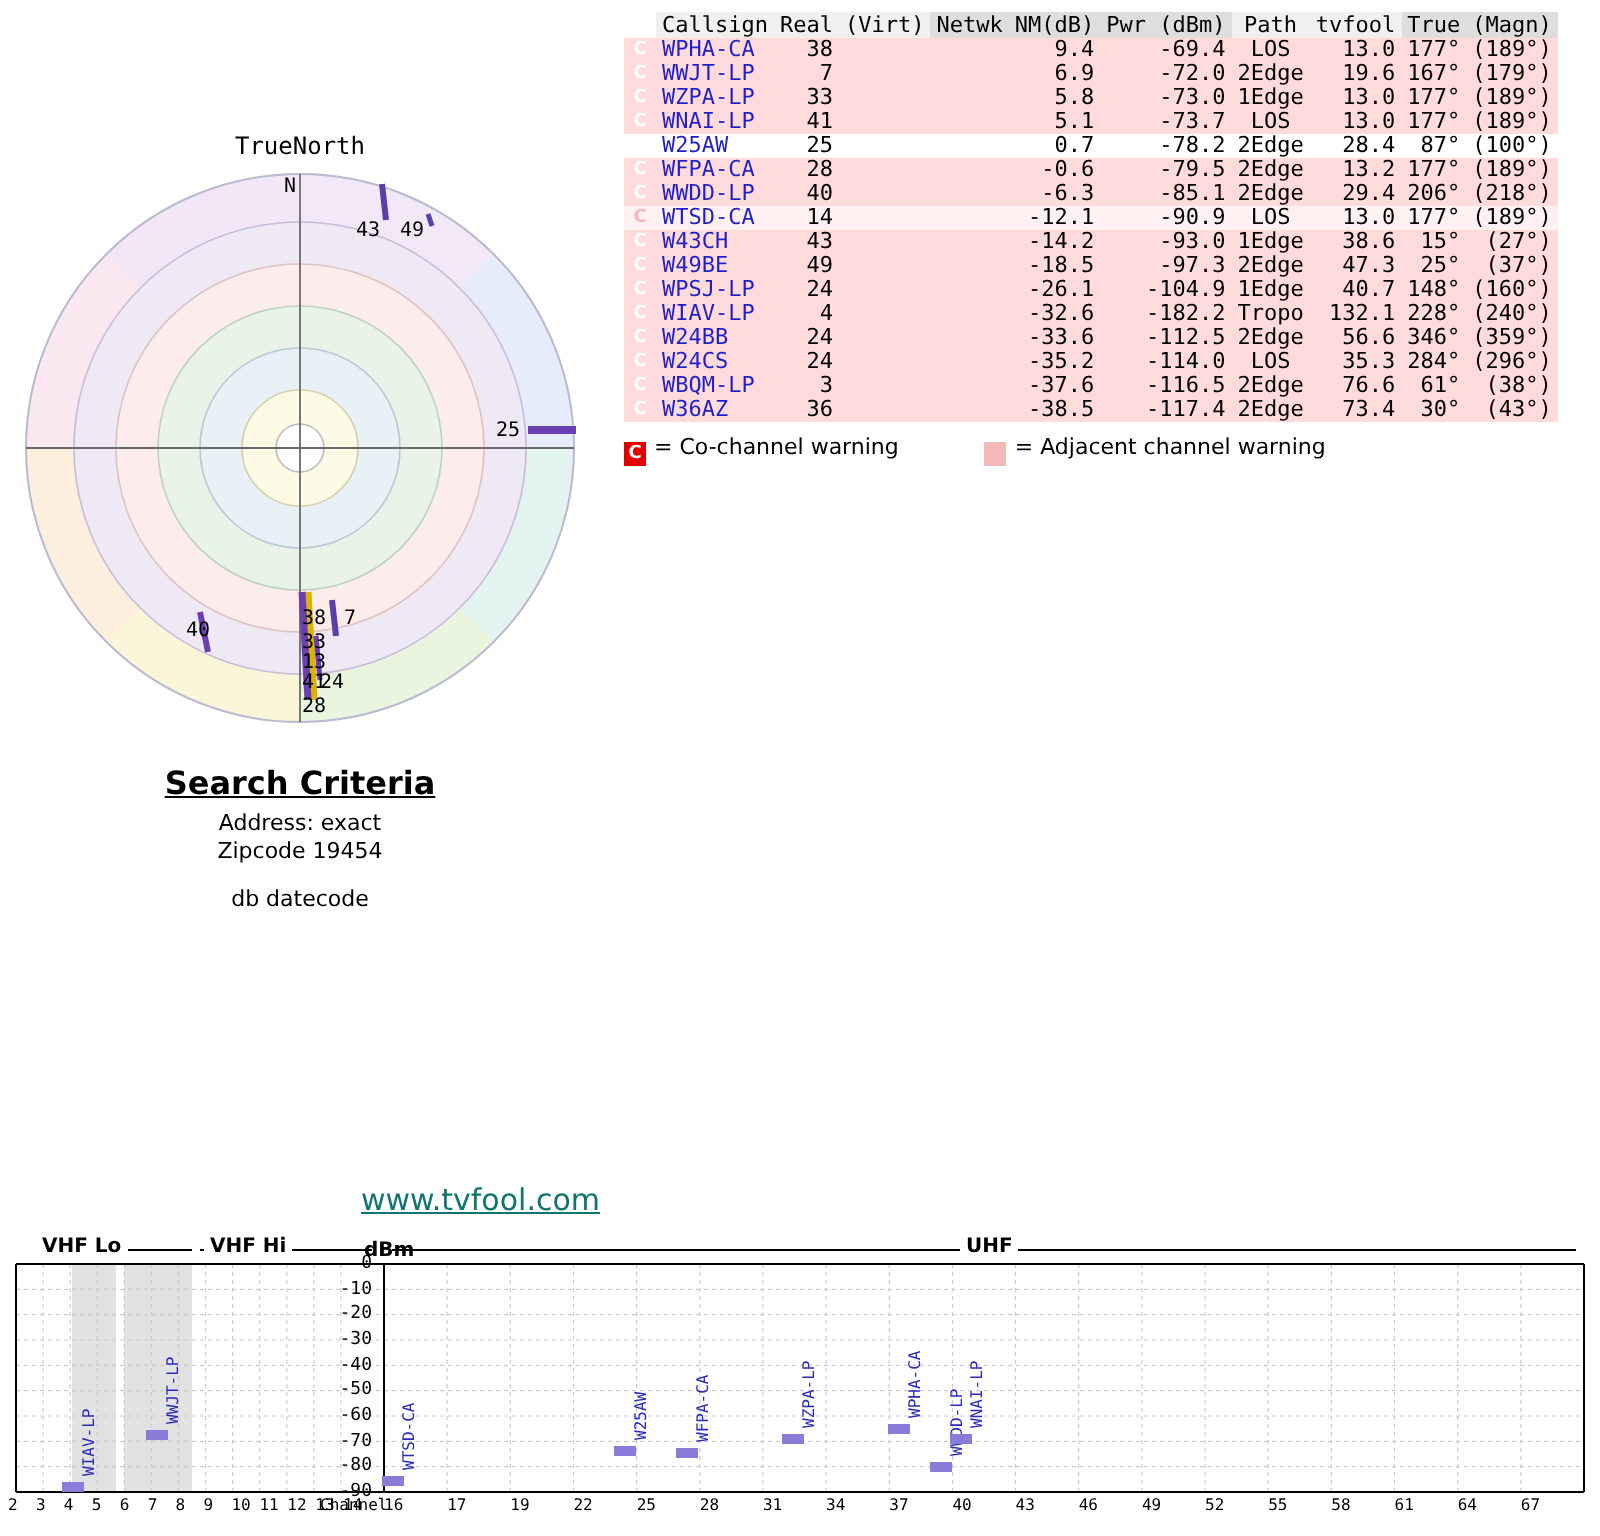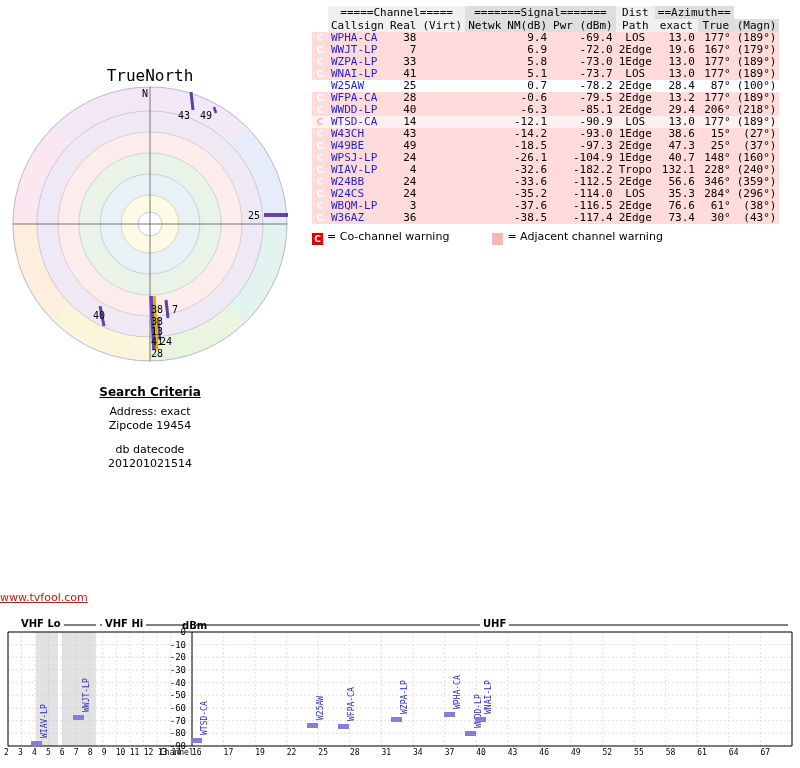--- a/index.html
+++ b/index.html
@@ -3,34 +3,34 @@
 <meta charset="utf-8">
 <style>
   html,body{margin:0;padding:0;}
   body{width:800px;height:768px;background:#ffffff;font-family:"DejaVu Sans Mono",monospace;position:relative;overflow:hidden;}
 
   
   #radar-panel{position:absolute;left:0;top:0;width:300px;height:560px;}
   #radar-title{position:absolute;left:0;top:42px;width:300px;text-align:center;
     font-family:"DejaVu Sans",sans-serif;font-weight:bold;font-size:15px;color:#000;}
   #radar-truenorth{position:absolute;left:0;top:66px;width:300px;text-align:center;
-    font-family:"DejaVu Sans Mono",monospace;font-size:16px;color:#000;}
+    font-family:"DejaVu Sans Mono",monospace;font-size:12px;color:#000;}
   #radar-wrap{position:absolute;left:8px;top:82px;width:284px;height:284px;}
 
   .ringlabel{position:absolute;font-family:"DejaVu Sans Mono",monospace;font-size:10px;color:#000;}
 
   
   #criteria{position:absolute;left:0;top:385px;width:300px;text-align:center;
     font-family:"DejaVu Sans",sans-serif;font-size:11px;color:#000;line-height:14px;}
-  #criteria .hdr{font-weight:bold;text-decoration:underline;font-size:12px;}
+  #criteria .hdr{font-weight:bold;text-decoration:underline;font-size:16px;}
   #criteria .gap{height:10px;}
 
   
-  #tvfool-link{position:absolute;left:0;top:591px;width:300px;text-align:left;
-    font-family:"DejaVu Sans",sans-serif;font-size:11px;color:#b91c1c;text-decoration:underline;cursor:pointer;}
+  #tvfool-link{position:absolute;left:0;top:591px;width:300px;text-align:right;
+    font-family:"DejaVu Sans",sans-serif;font-size:15px;color:#0f766e;text-decoration:underline;cursor:pointer;}
 
   
   #table-panel{position:absolute;left:312px;top:6px;width:484px;}
   table.sig{border-collapse:collapse;font-family:"DejaVu Sans Mono",monospace;font-size:11px;}
   table.sig th{font-weight:normal;color:#000;padding:0 3px;white-space:pre;text-align:center;}
   table.sig td{padding:0 3px;white-space:pre;line-height:12px;}
   .grp-head{letter-spacing:0px;}
   .c-flag{width:10px;text-align:center;color:#ffffff;font-weight:bold;font-size:9px;
           font-family:"DejaVu Sans",sans-serif;}
   .flag-co{background:#e00000;}
@@ -124,45 +124,37 @@
   </div>
 </div>
 
 <div id="criteria">
   <div class="hdr">Search Criteria</div>
   <div style="height:6px"></div>
   <div>Address: exact</div>
   <div>Zipcode 19454</div>
   <div class="gap"></div>
   <div>db datecode</div>
-  <div>201201021514</div>
 </div>
 
 <div id="tvfool-link">www.tvfool.com</div>
 
 <div id="table-panel">
   <table class="sig">
     <thead>
-      <tr>
-        <th></th>
-        <th class="grp-head band-ch" colspan="3">=====Channel=====</th>
-        <th class="grp-head band-sig" colspan="3">=======Signal=======</th>
-        <th class="grp-head band-dist">Dist</th>
-        <th class="grp-head band-az" colspan="2">==Azimuth==</th>
-      </tr>
       <tr>
         <th></th>
         <th class="band-ch">Callsign</th>
         <th class="band-ch">Real</th>
         <th class="band-ch">(Virt)</th>
         <th class="band-sig">Netwk</th>
         <th class="band-sig">NM(dB)</th>
         <th class="band-sig">Pwr (dBm)</th>
         <th class="band-dist">Path</th>
-        <th class="band-dist">exact</th>
+        <th class="band-dist">tvfool</th>
         <th class="band-az">True</th>
         <th class="band-az">(Magn)</th>
       </tr>
     </thead>
     <tbody id="sig-body">
         <tr class="row-co">
           <td class="c-flag flag-co">C</td>
           <td class="call">WPHA-CA</td>
           <td class="num">38</td>
           <td class="num"></td>

